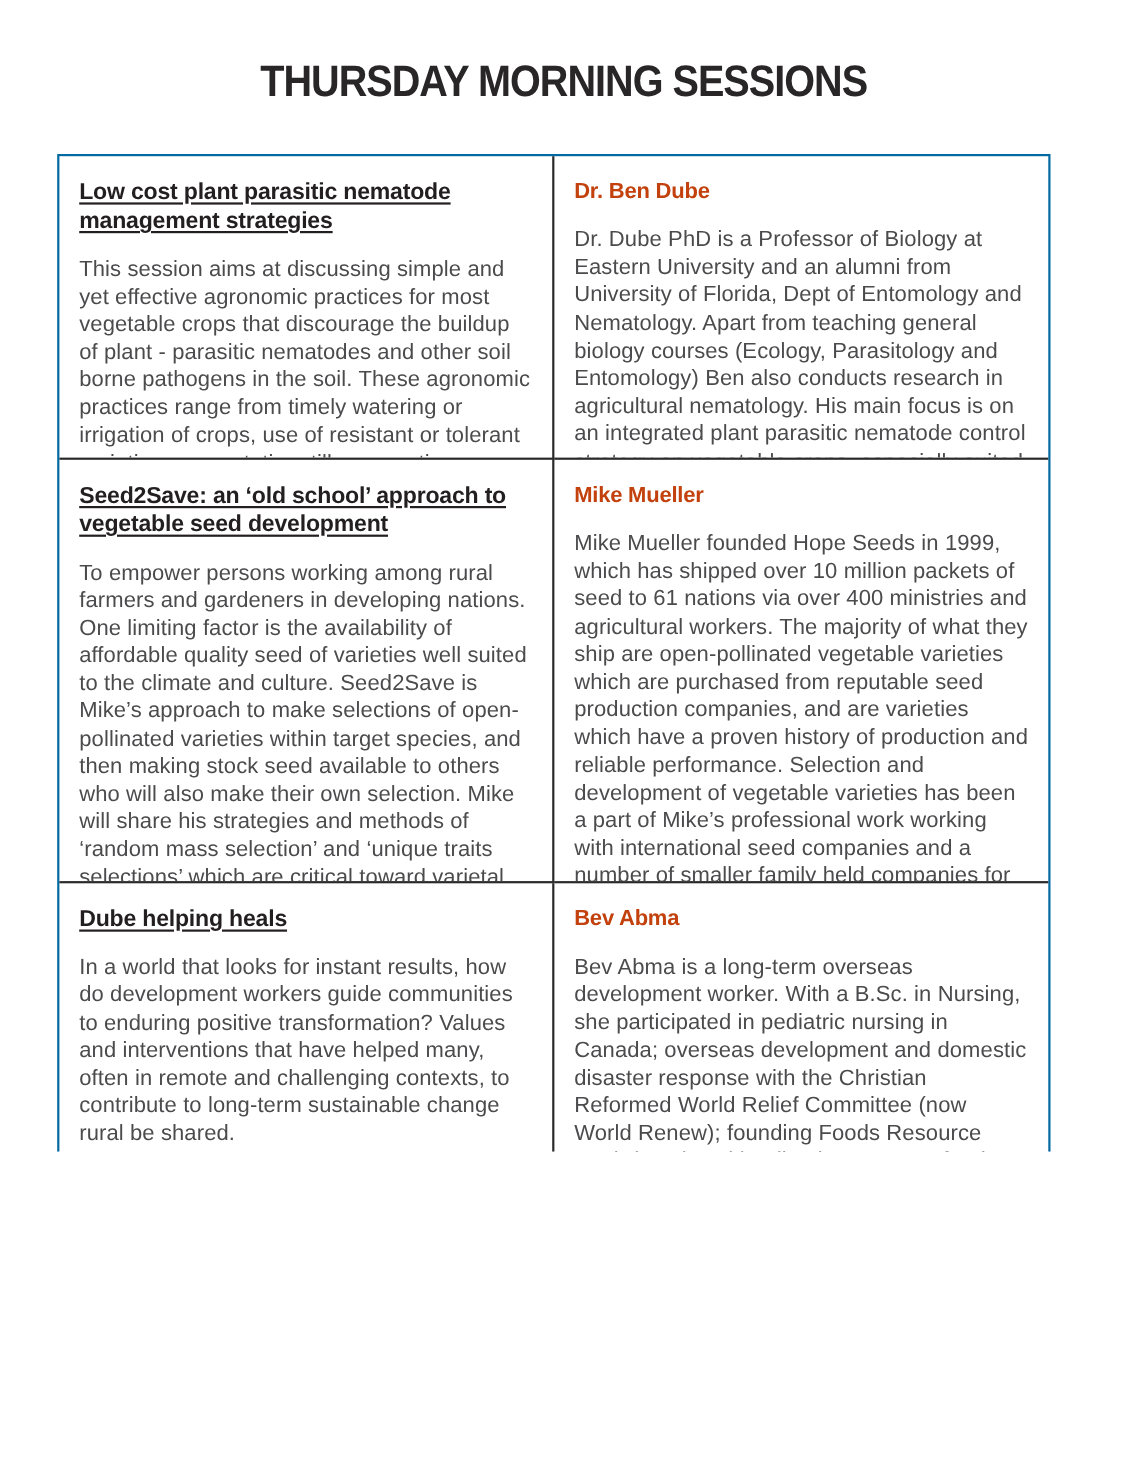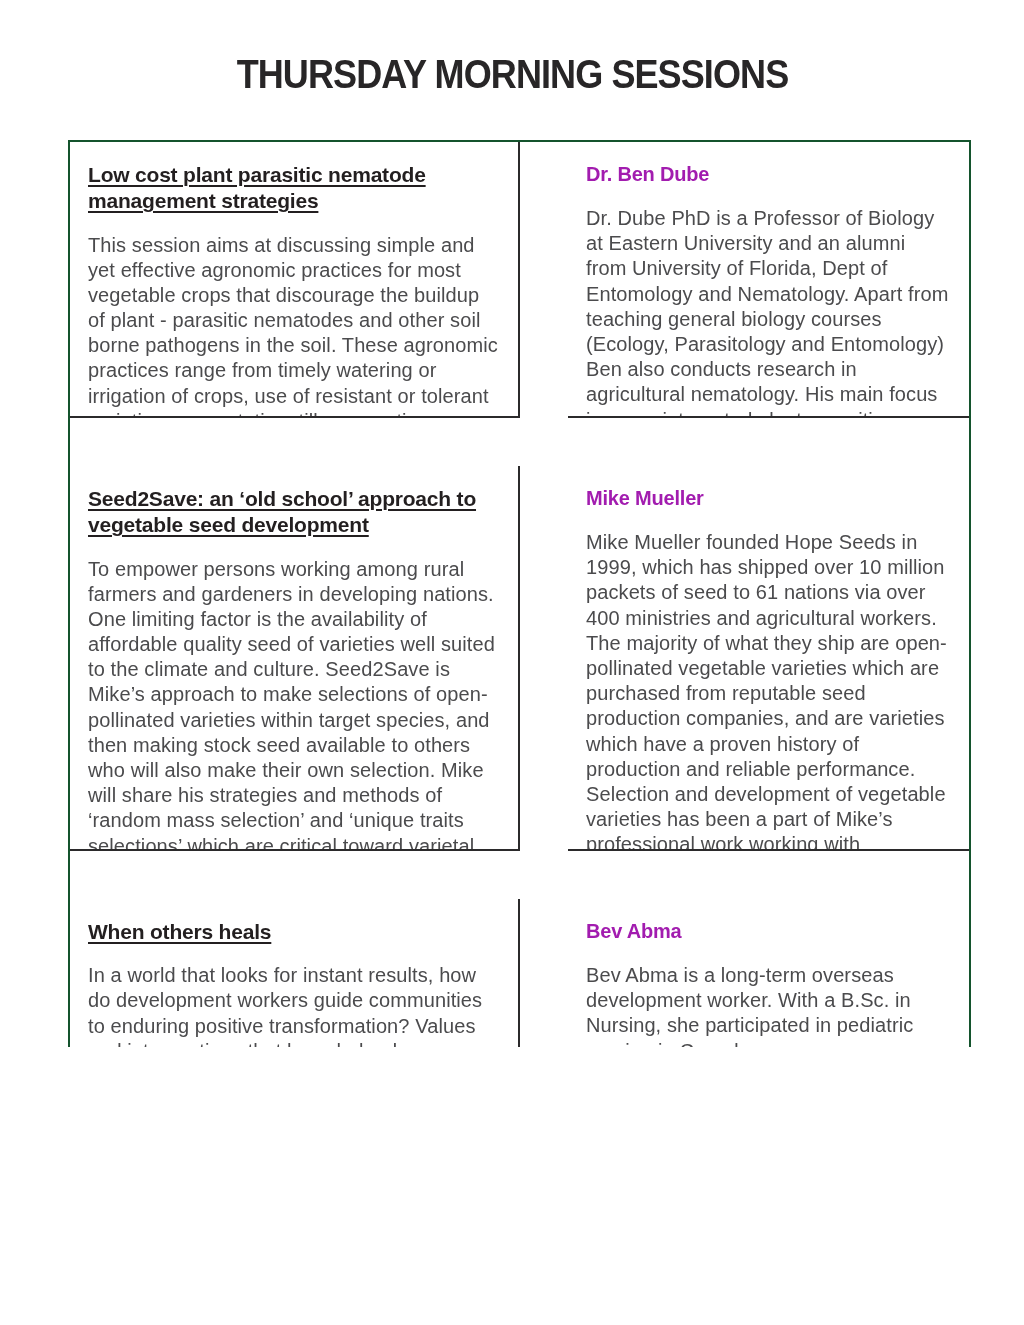--- a/index.html
+++ b/index.html
@@ -9,37 +9,36 @@
     position:relative; width:1024px; height:1047px;
     background:#ffffff; overflow:hidden;padding-left:35px;
   }
   .page-title {
     position:absolute; top:52px; left:0; width:1024px;
     text-align:center; color:#282627;
     font-size:40px; font-weight:bold; letter-spacing:-1px;
   }
   .page-title span { display:inline-block; transform:scaleX(.9); transform-origin:center; white-space:nowrap; }
   .sessions-table {
-    position:absolute; left:68px; top:140px; width:903px;
-    border:2px solid #14532d;
+    position:absolute; left:52px; top:140px; width:903px;
+    border:2px solid #0369a1;
     display:grid;
     grid-template-columns:450px 1fr;
     grid-template-rows:276px 385px 295px;
-    gap:48px;
   }
   .cell { padding:16px 18px 0 18px; overflow:hidden; }
   .col1 { border-right:2px solid #2b2a2b; }
   .rowline { border-bottom:2px solid #2b2a2b; }
   .session-title {
     color:#231f20; font-size:21px; font-weight:bold; line-height:1.25;
     text-decoration:underline; text-decoration-thickness:2px; text-underline-offset:3px;
     margin:4px 0 18px 0; letter-spacing:-0.2px;
   }
   .speaker-name {
-    color:#a21caf; font-size:20px; font-weight:bold; line-height:1.25;
+    color:#c2410c; font-size:20px; font-weight:bold; line-height:1.25;
     margin:4px 0 19px 0; letter-spacing:-0.2px;
   }
   .body-text {
     color:#4b4b4d; font-size:20px; line-height:1.26; letter-spacing:0.1px;
   }
   .footer-bar-light {
     position:absolute; left:53px; top:1233px; width:512px; height:30px;
     background:#a6a8ab;
   }
   .footer-bar-dark {
@@ -75,21 +74,21 @@
     <div class="cell col1 rowline">
       <h2 class="session-title">Seed2Save: an ‘old school’ approach to vegetable seed development</h2>
       <p class="body-text">To empower persons working among rural farmers and gardeners in developing nations. One limiting factor is the availability of affordable quality seed of varieties well suited to the climate and culture. Seed2Save is Mike’s approach to make selections of open-pollinated varieties within target species, and then making stock seed available to others who will also make their own selection. Mike will share his strategies and methods of ‘random mass selection’ and ‘unique traits selections’ which are critical toward varietal improvements and future seed.</p>
     </div>
     <div class="cell rowline">
       <h3 class="speaker-name">Mike Mueller</h3>
       <p class="body-text">Mike Mueller founded Hope Seeds in 1999, which has shipped over 10 million packets of seed to 61 nations via over 400 ministries and agricultural workers. The majority of what they ship are open-pollinated vegetable varieties which are purchased from reputable seed production companies, and are varieties which have a proven history of production and reliable performance. Selection and development of vegetable varieties has been a part of Mike’s professional work working with international seed companies and a number of smaller family held companies for the past 40 years. Over the years Mike has made selections of many varieties in 7 species (tomato, pepper, squash, melon, cabbage, eggplant, and luffa/gourds) and has introduced a number to the world market… all in the public domain.</p>
     </div>
 
     <div class="cell col1">
-      <h2 class="session-title">When others heals</h2>
+      <h2 class="session-title">Dube helping heals</h2>
       <p class="body-text">In a world that looks for instant results, how do development workers guide communities to enduring positive transformation? Values and interventions that have helped many, often in remote and challenging contexts, to contribute to long-term sustainable change rural be shared.</p>
     </div>
     <div class="cell">
       <h3 class="speaker-name">Bev Abma</h3>
       <p class="body-text">Bev Abma is a long-term overseas development worker. With a B.Sc. in Nursing, she participated in pediatric nursing in Canada; overseas development and domestic disaster response with the Christian Reformed World Relief Committee (now World Renew); founding Foods Resource Bank (FRB) and leading its overseas food security programming; and completing a graduate impact study for the Asian Rural Institute (ARI). She now serves on the boards of FRB (emerita) and American Friends of ARI in addition to consulting and leading learning groups to various countries.</p>
     </div>
 
   </div>
 
   <div class="footer-bar-light"></div>

